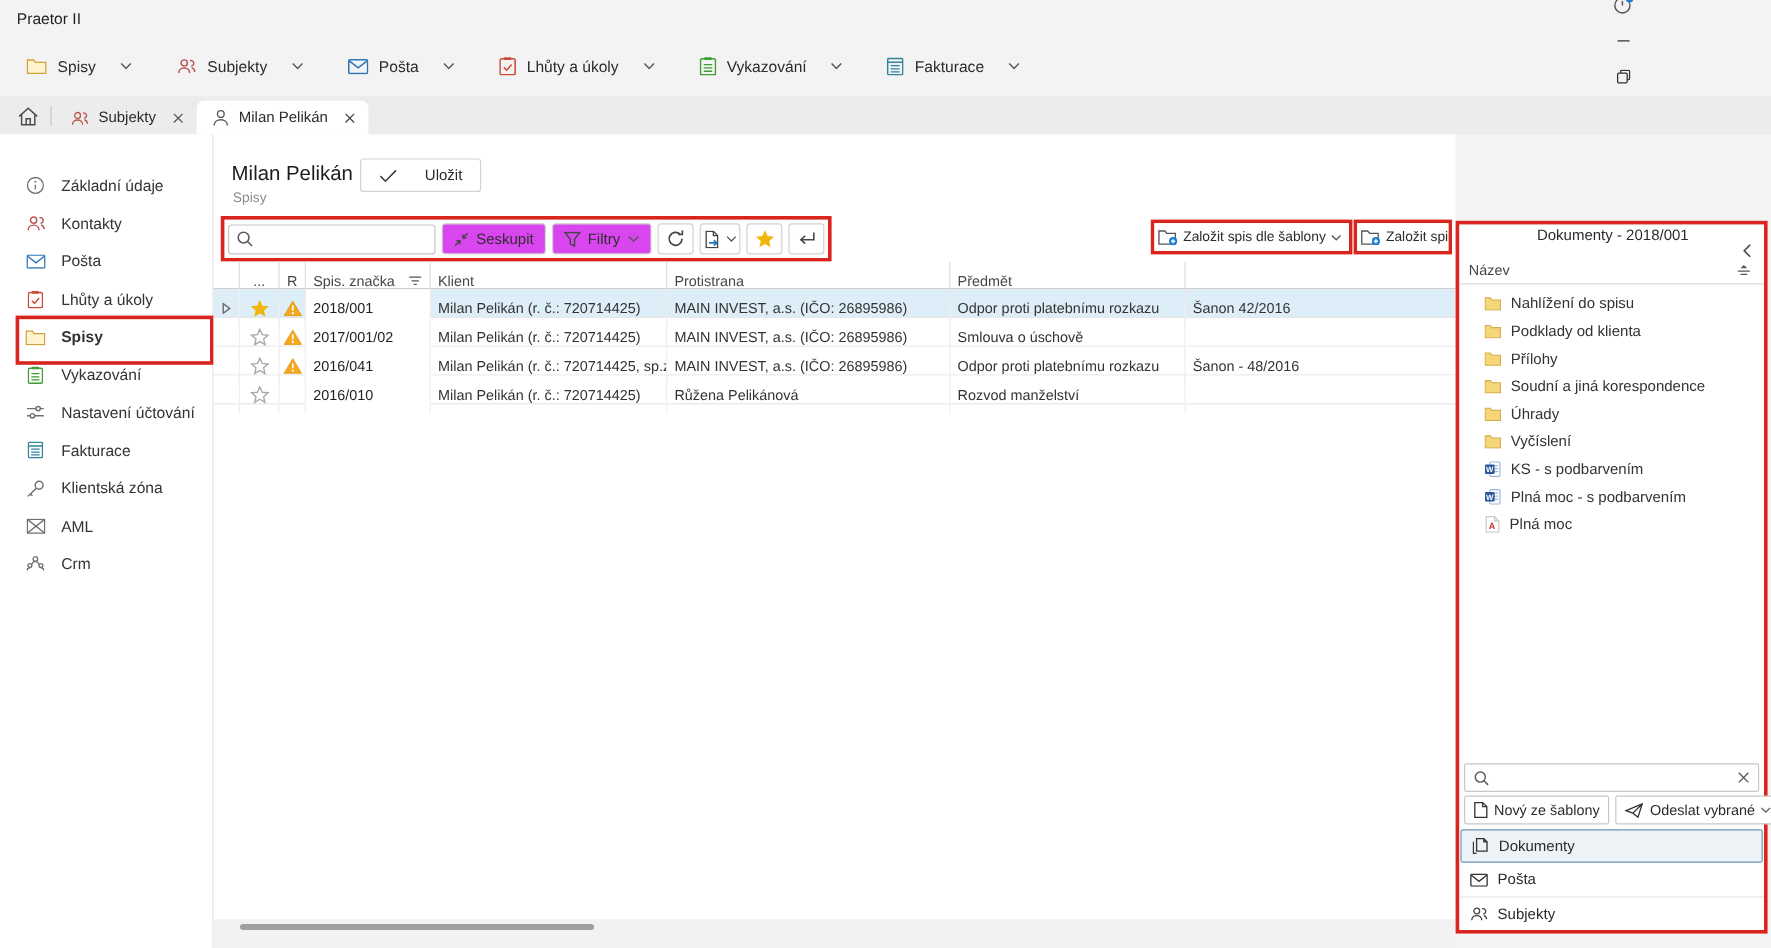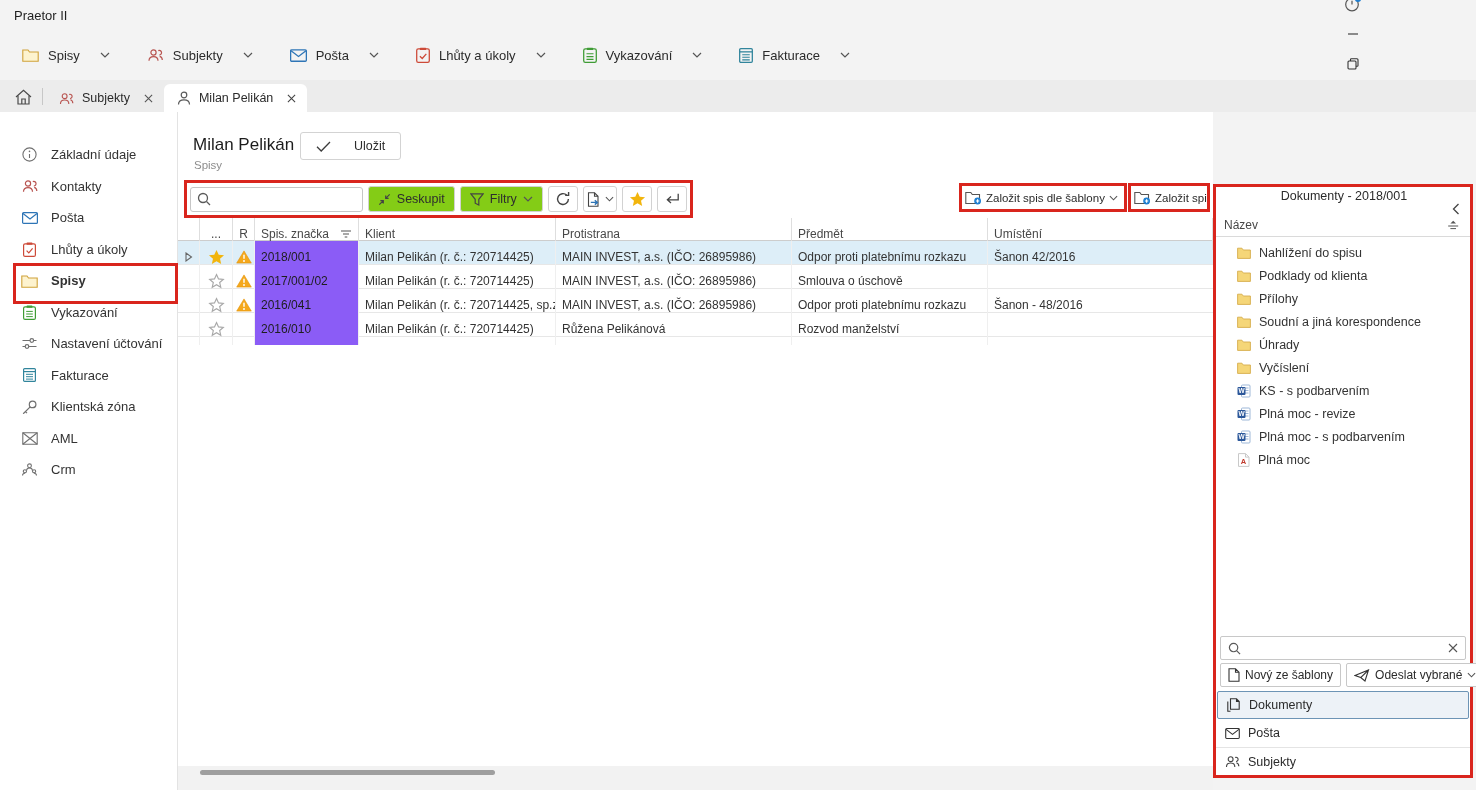--- a/index.html
+++ b/index.html
@@ -44,37 +44,37 @@
 
   
   .main-title { position:absolute; left:193px; top:135px; font-size:17px; color:#1c1c1c; }
   .main-subtitle { position:absolute; left:194px; top:159px; font-size:11.5px; color:#8d8d8d; }
   .save-btn { position:absolute; left:300px; top:132px; height:28px; padding:0 15px; background:#fff; border:1px solid #d3d3d3; border-radius:3px; display:flex; align-items:center; gap:23px; font-size:12.5px; color:#2b2b2b; }
 
   
   .toolbar-annotation { position:absolute; left:184px; top:180px; width:509px; height:38px; border:3px solid #d9251d; display:flex; align-items:center; gap:5px; padding:0 3px; }
   .tb-search { width:198px; height:25px; border:1px solid #c6c6c6; border-radius:3px; background:#fff; display:flex; align-items:center; padding:0 6px; gap:5px; }
   .tb-search input { border:none; outline:none; width:100%; font-family:inherit; font-size:12px; }
-  .tb-btn { height:26px; border:1px solid #d2d2d2; border-radius:3px; background:#84cc16; display:flex; align-items:center; gap:6px; padding:0 9px; font-size:12.5px; color:#2e2e2e; white-space:nowrap; }
+  .tb-btn { height:26px; border:1px solid #d2d2d2; border-radius:3px; background:#d946ef; display:flex; align-items:center; gap:6px; padding:0 9px; font-size:12.5px; color:#2e2e2e; white-space:nowrap; }
   .tb-iconbtn { min-width:30px; height:26px; border:1px solid #d2d2d2; border-radius:3px; background:#fff; display:flex; align-items:center; justify-content:center; gap:4px; padding:0 4px; }
 
   
   .create-tpl-annotation { position:absolute; left:959px; top:183px; width:168px; height:29px; border:3px solid #d9251d; display:flex; }
   .create-annotation { position:absolute; left:1128px; top:183px; width:82px; height:29px; border:3px solid #d9251d; display:flex; }
   .create-btn { flex:1; background:#fff; display:flex; align-items:center; gap:4px; padding:0 3px; font-size:11.5px; color:#2b2b2b; white-space:nowrap; overflow:hidden; }
 
   
   .grid-table { position:absolute; left:178px; top:218px; width:1035px; font-size:12px; }
   .trow { display:grid; grid-template-columns:22px 33px 22px 104px 197px 236px 196px minmax(0,1fr); height:24px; border-bottom:1px solid #e7e7e7; background:#fff; }
   .trow.header { height:23px; color:#474747; border-bottom:1px solid #cdcdcd; }
   .trow.selected { background:#ddeef8; }
   .tcell { height:100%; display:flex; align-items:center; padding:16px 6px; overflow:hidden; white-space:nowrap; border-right:1px solid #efefef; }
   .trow.header .tcell { border-right:1px solid #dedede; }
   .tcell.center { justify-content:center; padding:0; }
-  .tcell.green { background:#8b5cf6; color:#1e1e1e; }
+  .tcell.green { background:#ffffff; color:#1e1e1e; }
   .tcell.spread { justify-content:space-between; }
   .tcell:last-child { border-right:none; }
 
   
   .bottom-strip { position:absolute; left:178px; width:1035px; bottom:0; height:24px; background:#f2f2f2; }
   .scroll-thumb { position:absolute; left:22px; top:4px; width:295px; height:5px; background:#9f9f9f; border-radius:3px; }
 
   
   .docpanel { position:absolute; left:1213px; top:184px; width:260px; height:594px; border:3px solid #d9251d; background:#fff; display:flex; flex-direction:column; }
   .dp-header { height:27px; display:flex; align-items:center; padding:2px 10px 0 12px; font-size:12.5px; color:#2b2b2b;flex-direction:column; }
@@ -524,21 +524,20 @@
       <span>Spis. značka</span>
       <span class="ic">
           <svg width="12" height="10" viewBox="0 0 12 10" stroke="#555" stroke-width="1.1" fill="none">
             <path d="M1 2 h10 M3 5 h6 M4.7 8 h2.6"></path>
           </svg>
         </span>
     </div>
     <div class="tcell">Klient</div>
     <div class="tcell">Protistrana</div>
     <div class="tcell">Předmět</div>
-    <div class="tcell">Umístění</div>
   </div>
 
   <div class="trow selected">
     <div class="tcell center">
         <span class="ic">
           <svg width="8" height="10" viewBox="0 0 8 10" fill="none" stroke="#666" stroke-width="1.1">
             <path d="M1 1 l5.5 4 L1 9 z"></path>
           </svg>
         </span>
       </div>
@@ -717,31 +716,20 @@
       </div>
     <div class="dp-item">
         <span class="ic">
           <svg width="14" height="14" viewBox="0 0 14 14">
             <rect x="4.5" y="1" width="8.5" height="12" rx="1" fill="#fff" stroke="#9db7d8"></rect>
             <path d="M6.5 4 h5 M6.5 6.5 h5 M6.5 9 h5" stroke="#9db7d8"></path>
             <rect x="0.5" y="3" width="8" height="8" rx="1" fill="#2b579a"></rect>
             <text x="4.5" y="9.3" font-size="6.5" fill="#fff" text-anchor="middle" font-family="Liberation Sans,sans-serif" font-weight="bold">W</text>
           </svg>
         </span>
-        <span>Plná moc - revize</span>
-      </div>
-    <div class="dp-item">
-        <span class="ic">
-          <svg width="14" height="14" viewBox="0 0 14 14">
-            <rect x="4.5" y="1" width="8.5" height="12" rx="1" fill="#fff" stroke="#9db7d8"></rect>
-            <path d="M6.5 4 h5 M6.5 6.5 h5 M6.5 9 h5" stroke="#9db7d8"></path>
-            <rect x="0.5" y="3" width="8" height="8" rx="1" fill="#2b579a"></rect>
-            <text x="4.5" y="9.3" font-size="6.5" fill="#fff" text-anchor="middle" font-family="Liberation Sans,sans-serif" font-weight="bold">W</text>
-          </svg>
-        </span>
         <span>Plná moc - s podbarvením</span>
       </div>
     <div class="dp-item">
         <span class="ic">
           <svg width="13" height="14" viewBox="0 0 13 14">
             <path d="M1.5 0.6 h7 l3.5 3.5 v9.3 H1.5 z" fill="#fff" stroke="#c9c9c9"></path>
             <path d="M8.5 0.6 v3.5 H12" fill="none" stroke="#c9c9c9"></path>
             <text x="6.4" y="11" font-size="7.5" fill="#c0392b" text-anchor="middle" font-family="Liberation Sans,sans-serif" font-weight="bold">A</text>
           </svg>
         </span>

